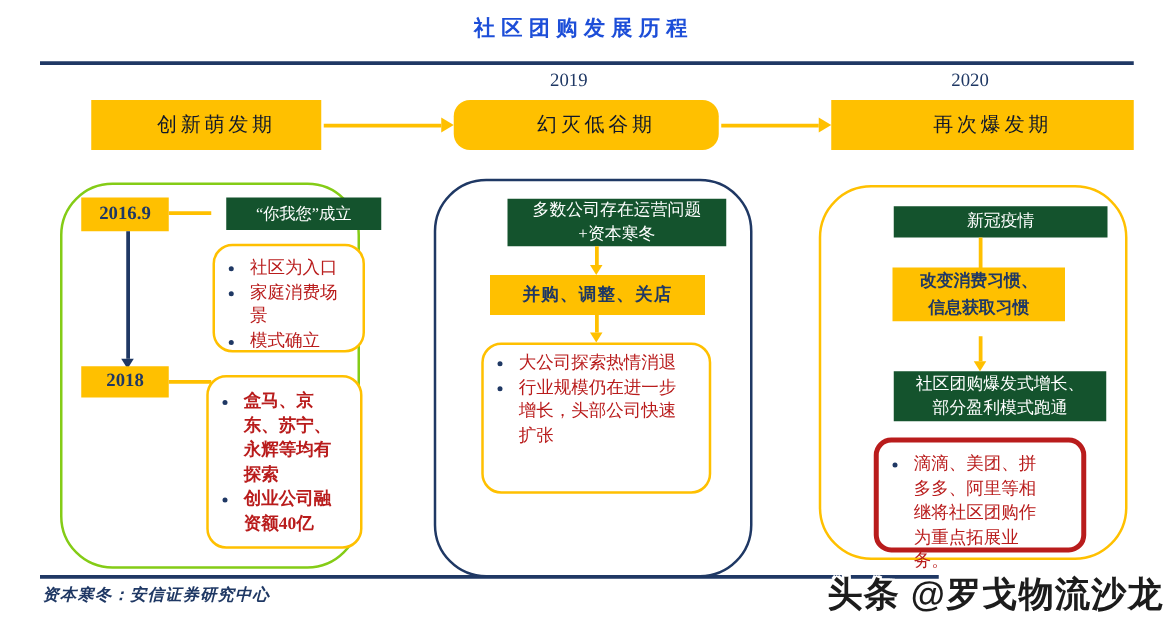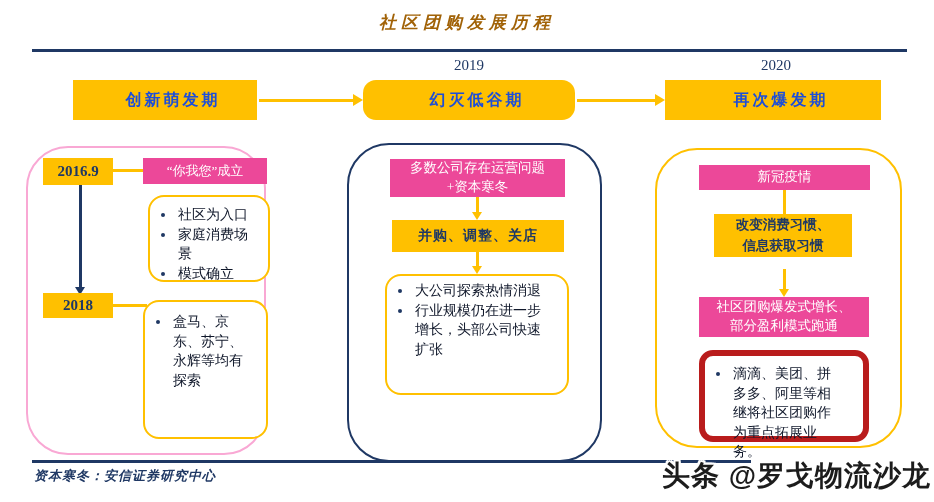--- a/index.html
+++ b/index.html
@@ -6,64 +6,64 @@
   html,body { background:#ffffff; }
   .canvas {
     position:relative; width:934px; height:502px; background:#ffffff;
     font-family:"Liberation Serif","DejaVu Serif",serif; overflow:hidden;
   }
   .abs { position:absolute; }
 
   
   .title {
     left:0; top:11px; width:934px; text-align:center;
-    font-size:17px; font-weight:bold; letter-spacing:5px; color:#a16207;font-style:italic;
+    font-size:17px; font-weight:bold; letter-spacing:5px; color:#1d4ed8;
   }
   .title-divider { left:32px; top:49px; width:875px; height:3px; background:#1F3864; }
 
   .year { top:57px; width:140px; text-align:center; font-size:15px; color:#1F3864; }
-  .year1 { left:97px;margin-top:38px; } .year2 { left:399px; } .year3 { left:706px; }
+  .year1 { left:97px;margin-top:38px; } .year2 { left:385px; } .year3 { left:706px; }
 
   .phase-box {
-    top:80px; height:40px; background:#FFC000; color:#1d4ed8;
+    top:80px; height:40px; background:#FFC000; color:#0f172a;
     display:flex; align-items:center; justify-content:center;
-    font-weight:bold; font-size:16px; letter-spacing:3px;padding-left:16px;
+    font-weight:normal; font-size:16px; letter-spacing:3px;padding-left:16px;
   }
   .phase1 { left:73px;  width:184px; }
   .phase2 { left:363px; width:212px;border-radius:13px; }
-  .phase3 { left:665px; width:216px; }
+  .phase3 { left:665px; width:242px; }
 
   .h-arrow { top:94px; height:13px; }
   .h-arrow .shaft { position:absolute; left:0; top:5px; height:3px; background:#FFC000; }
   .h-arrow .head {
     position:absolute; top:0; width:0; height:0;
     border-top:6.5px solid transparent; border-bottom:6.5px solid transparent;
     border-left:10px solid #FFC000;
   }
   .parrow1 { left:259px; width:104px; } .parrow1 .shaft { width:94px; } .parrow1 .head { left:94px; }
   .parrow2 { left:577px; width:88px;  } .parrow2 .shaft { width:78px; } .parrow2 .head { left:78px; }
 
   
   .container { border-radius:42px; }
-  .c1 { left:26px;  top:146px; width:240px; height:309px; border:2px solid #f9a8d4; }
+  .c1 { left:48px;  top:146px; width:240px; height:309px; border:2px solid #84cc16; }
   .c2 { left:347px; top:143px; width:255px; height:319px; border:2px solid #1F3864; }
   .c3 { left:655px; top:148px; width:247px; height:300px; border:2.5px solid #FFC000; }
 
   .navy-box {
-    background:#ec4899; color:#ffffff; display:flex; align-items:center; justify-content:center;
-    text-align:center; font-size:13.5px; line-height:1.4; white-space:pre-line;
+    background:#14532d; color:#ffffff; display:flex; align-items:center; justify-content:center;
+    text-align:center; font-size:13.5px; line-height:1.4; white-space:pre-line;margin-left:16px;
   }
   .gold-box {
     background:#FFC000; color:#1F3864; display:flex; align-items:center; justify-content:center;
     text-align:center; font-weight:bold; white-space:pre-line;
   }
   .bullet-box { border:2px solid #FFC000; border-radius:16px; background:#fff; }
-  .bullet-box.navy-border { border:6px solid #b91c1c; border-radius:14px; }
-
-  ul.blist { list-style:none; color:#0f172a; font-size:14px; line-height:19.5px; }
+  .bullet-box.navy-border { border:4px solid #b91c1c; border-radius:14px; }
+
+  ul.blist { list-style:none; color:#b91c1c; font-size:14px; line-height:19.5px; }
   ul.blist li { position:relative; padding-left:28px; }
   ul.blist li::before {
     content:""; position:absolute; left:11px; top:8px;
     width:4px; height:4px; border-radius:50%; background:#1F3864;
   }
 
   .v-arrow { width:11px; }
   .v-arrow .shaft { position:absolute; left:4px; top:0; width:3px; background:#FFC000; }
   .v-arrow .head {
     position:absolute; left:0; width:0; height:0;
@@ -76,21 +76,21 @@
   
   .c1-date1 { left:15px; top:10px; width:70px; height:27px; font-size:15px; }
   .c1-conn1 { left:85px; top:21px; width:34px; height:3px; background:#FFC000; }
   .c1-event1 { left:115px; top:10px; width:124px; height:26px; font-size:13px; }
   .c1-bullets1 { left:120px; top:47px; width:122px; height:87px; padding:8px 12px 0 0; }
   .c1-varrow { left:47px; top:37px; height:110px; }
   .c1-varrow .shaft { height:102px; }
   .c1-varrow .head { top:102px; }
   .c1-date2 { left:15px; top:145px; width:70px; height:25px; font-size:15px; }
   .c1-conn2 { left:85px; top:156px; width:34px; height:3px; background:#FFC000; }
-  .c1-bullets2 { left:115px; top:152px; width:125px; height:139px; padding:10px 10px 1px 0; }
+  .c1-bullets2 { left:115px; top:152px; width:125px; height:139px; padding:10px 10px 1px 0;font-weight:bold; }
 
   
   .c2-cause { left:41px; top:14px; width:175px; height:38px; }
   .c2-arrow1 { left:123px; top:52px; height:23px; }
   .c2-arrow1 .shaft { height:15px; } .c2-arrow1 .head { top:15px; }
   .c2-action { left:43px; top:75px; width:172px; height:32px; font-size:14px; letter-spacing:1px; }
   .c2-arrow2 { left:123px; top:107px; height:22px; }
   .c2-arrow2 .shaft { height:14px; } .c2-arrow2 .head { top:14px; }
   .c2-bullets { left:36px; top:129px; width:184px; height:121px; padding:5px 19px 0 0; }
 
@@ -156,20 +156,21 @@
     </div>
     <div class="abs v-arrow navy c1-varrow">
       <div class="shaft"></div>
       <div class="head"></div>
     </div>
     <div class="abs gold-box c1-date2">2018</div>
     <div class="abs c1-conn2"></div>
     <div class="abs bullet-box c1-bullets2">
       <ul class="blist">
         <li>盒马、京东、苏宁、永辉等均有探索</li>
+        <li>创业公司融资额40亿</li>
       </ul>
     </div>
   </div>
 
   <div class="abs container c2">
     <div class="abs navy-box c2-cause">多数公司存在运营问题
 +资本寒冬</div>
     <div class="abs v-arrow c2-arrow1">
       <div class="shaft"></div>
       <div class="head"></div>

